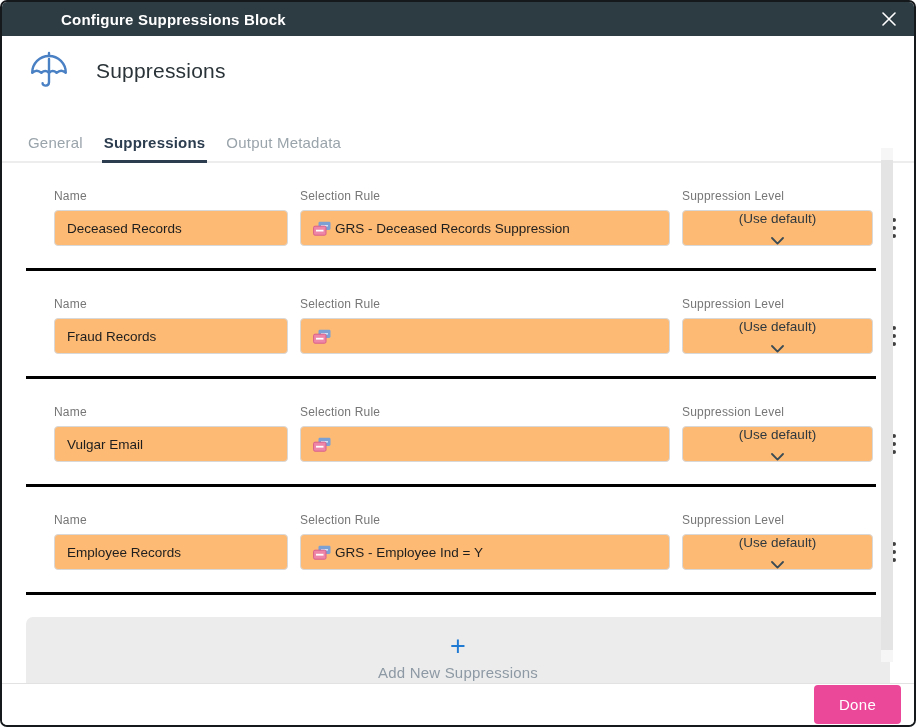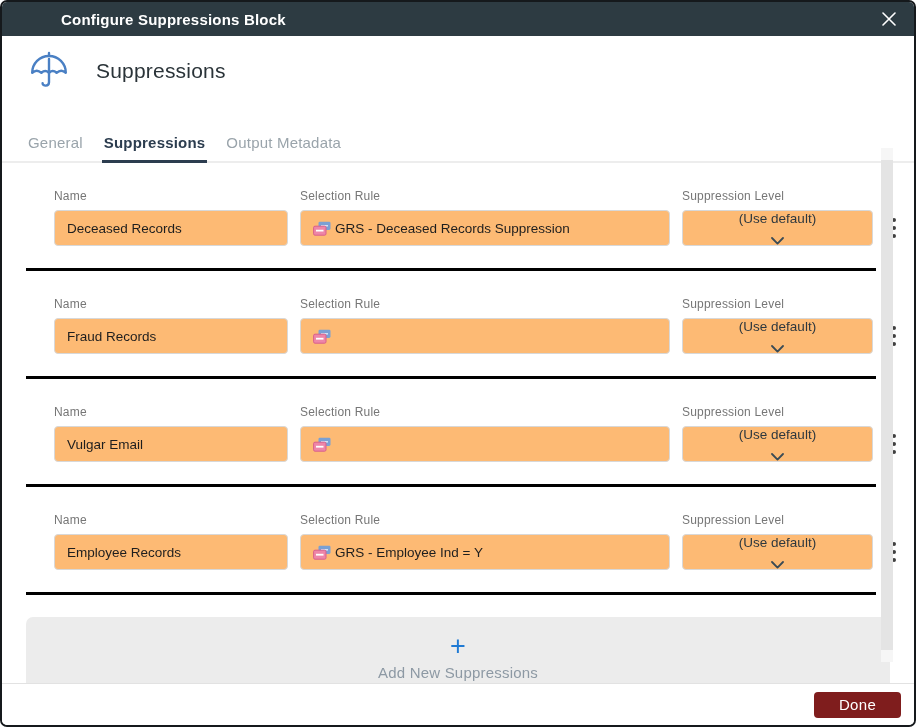--- a/index.html
+++ b/index.html
@@ -74,21 +74,21 @@
   
   .scrollbar { position:absolute; top:146px; right:21px; width:12px; height:514px; background:#f6f6f6; }
   .scroll-thumb { position:absolute; top:12px; left:0; width:12px; height:490px; background:#e4e4e4; cursor:pointer; }
 
   
   .footer {
     flex:1 1 auto; border-top:1px solid #e2e2e2; background:#fff;
     display:flex; align-items:center; justify-content:flex-end; padding-right:13px;
   }
   .done-btn {
-    min-width:87px; height:26px; background:#7f1d1d; color:#fff; border:none;
+    min-width:87px; height:39px; background:#ec4899; color:#fff; border:none;
     border-radius:4px; font-family:inherit; font-size:15px; letter-spacing:.3px; cursor:pointer;
   }
 </style>
 </head>
 <body>
 
 <div class="dialog">
 
   <div class="titlebar">
     <span class="title">Configure Suppressions Block</span>

